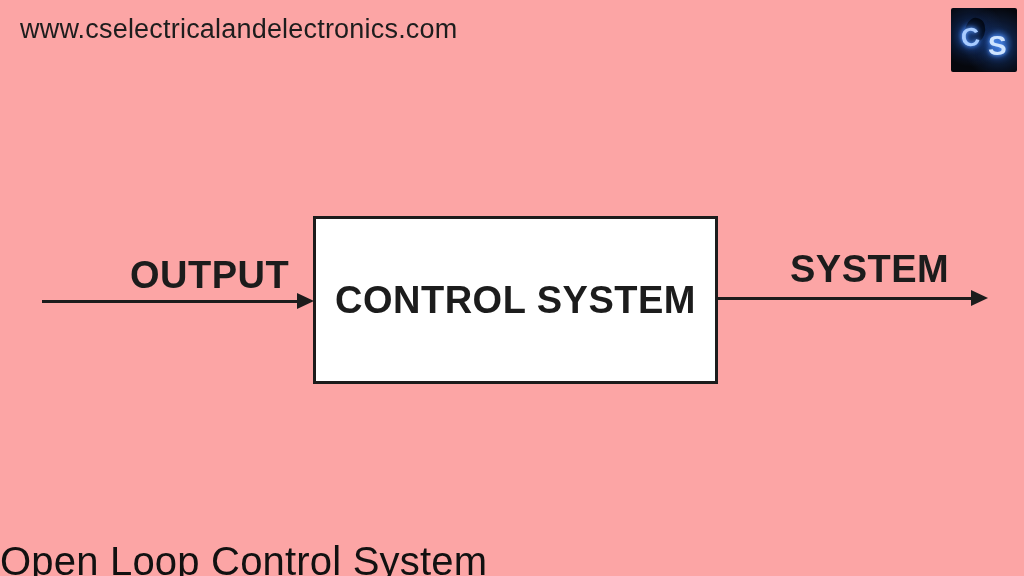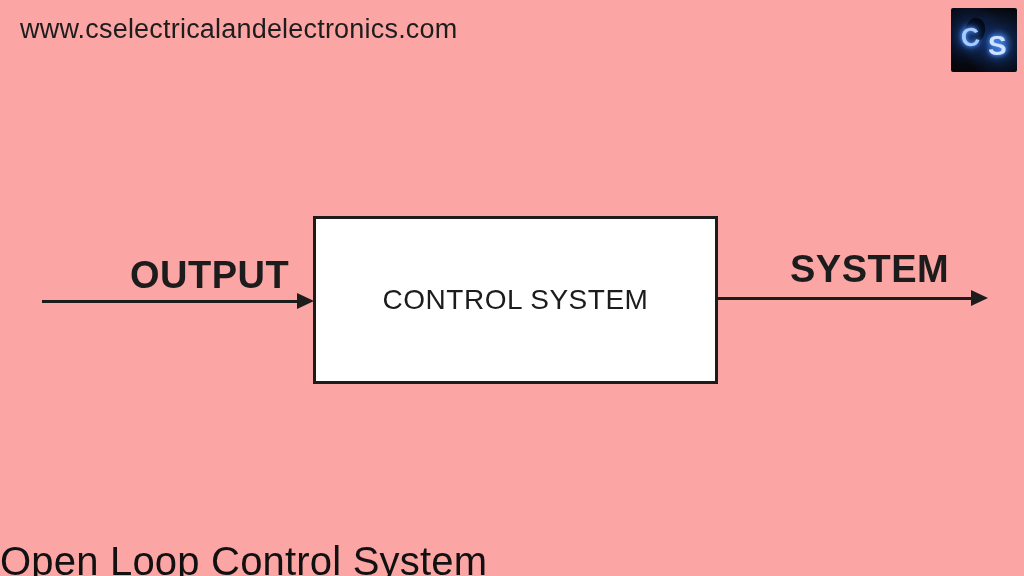--- a/index.html
+++ b/index.html
@@ -100,22 +100,22 @@
     width: 405px;
     height: 168px;
     border: 3px solid #1c1c1c;
     box-sizing: border-box;
     background: #ffffff;
     display: flex;
     align-items: center;
     justify-content: center;
   }
   .system-box .box-label {
-    font-size: 28px;
-    font-weight: 400;
+    font-size: 38px;
+    font-weight: 700;
     color: #1c1c1c;
     letter-spacing: 0.5px;
     white-space: nowrap;
   }
 
   .output-line  { left: 718px; top: 297px; width: 255px; }
   .output-head  { left: 971px; top: 290px; }
   .output-label { left: 790px; top: 250px; }
 
   

